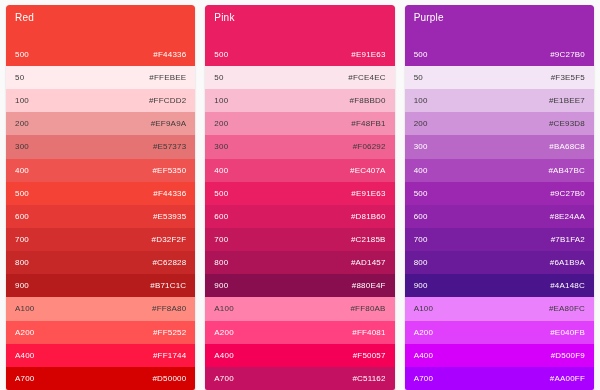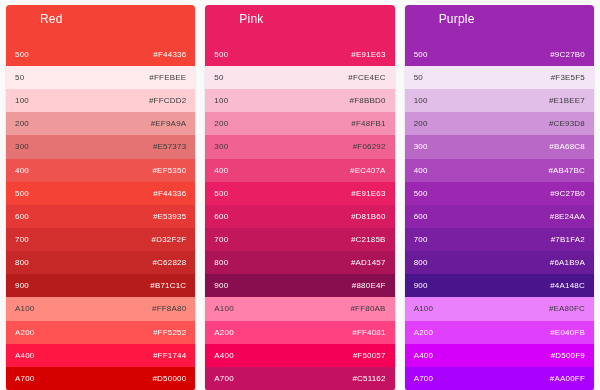--- a/index.html
+++ b/index.html
@@ -32,23 +32,22 @@
   .card-header {
     position: relative;
     height: 61px;
     flex: 0 0 61px;
     border-radius: 3px 3px 0 0;
   }
   .card-header .hdr-name {
     position: absolute;
     left: 9px;
     top: 7px;
-    font-size: 12px;
-    letter-spacing: 0.2px;
-    margin-left: 25px;
+    font-size: 10px;
+    letter-spacing: 0.2px;
   }
   .card-header .hdr-shade {
     position: absolute;
     left: 9px;
     bottom: 7px;
     font-size: 8px;
     letter-spacing: 0.2px;
   }
   .card-header .hdr-hex {
     position: absolute;

